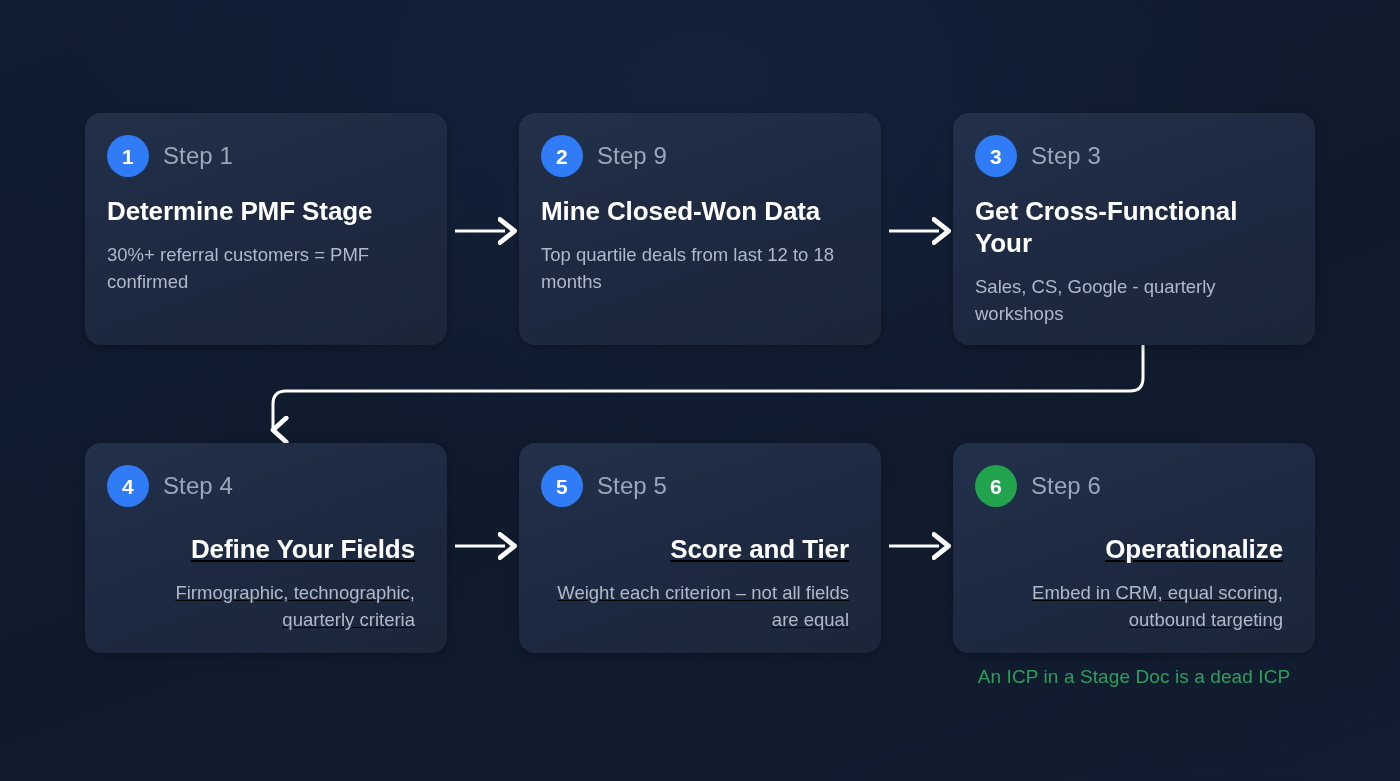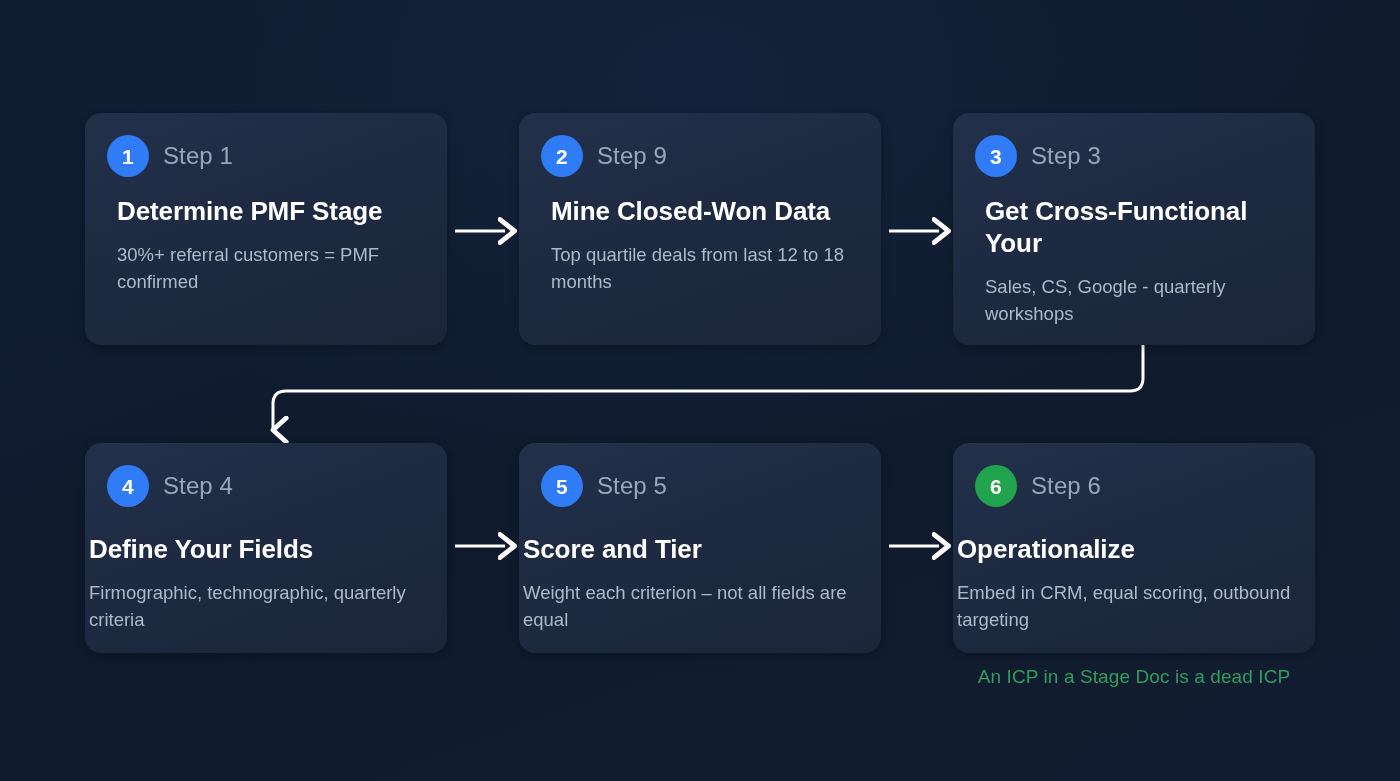--- a/index.html
+++ b/index.html
@@ -81,28 +81,28 @@
   }
 
   .card-desc {
     color: #aeb9c9;
     font-size: 18.5px;
     line-height: 1.46;
     font-weight: normal;
   }
 
   
-  .row-top .card-body { padding: 0 22px 0 32px; text-align: left; }
+  .row-top .card-body { padding: 0 22px 0 22px; text-align: left; }
   .row-top .card-head { padding: 22px 0 0 22px; }
   .row-top .card-title { margin: 18px 0 0 0; }
   .row-top .card-desc  { margin: 14px 0 0 0; }
 
   
   .row-bot .card-head { padding: 22px 0 0 22px; }
-  .row-bot .card-body { padding: 0 4px; text-align: left; }
+  .row-bot .card-body { padding: 0 32px; text-align: right; text-decoration: underline; }
   .row-bot .card-title { margin: 26px 0 0 0; }
   .row-bot .card-desc  { margin: 14px 0 0 0; }
 
   .caption {
     position: absolute;
     color: #2f9e5d;
     font-size: 19px;
     text-align: center;
     letter-spacing: 0.1px;
     white-space: nowrap;

